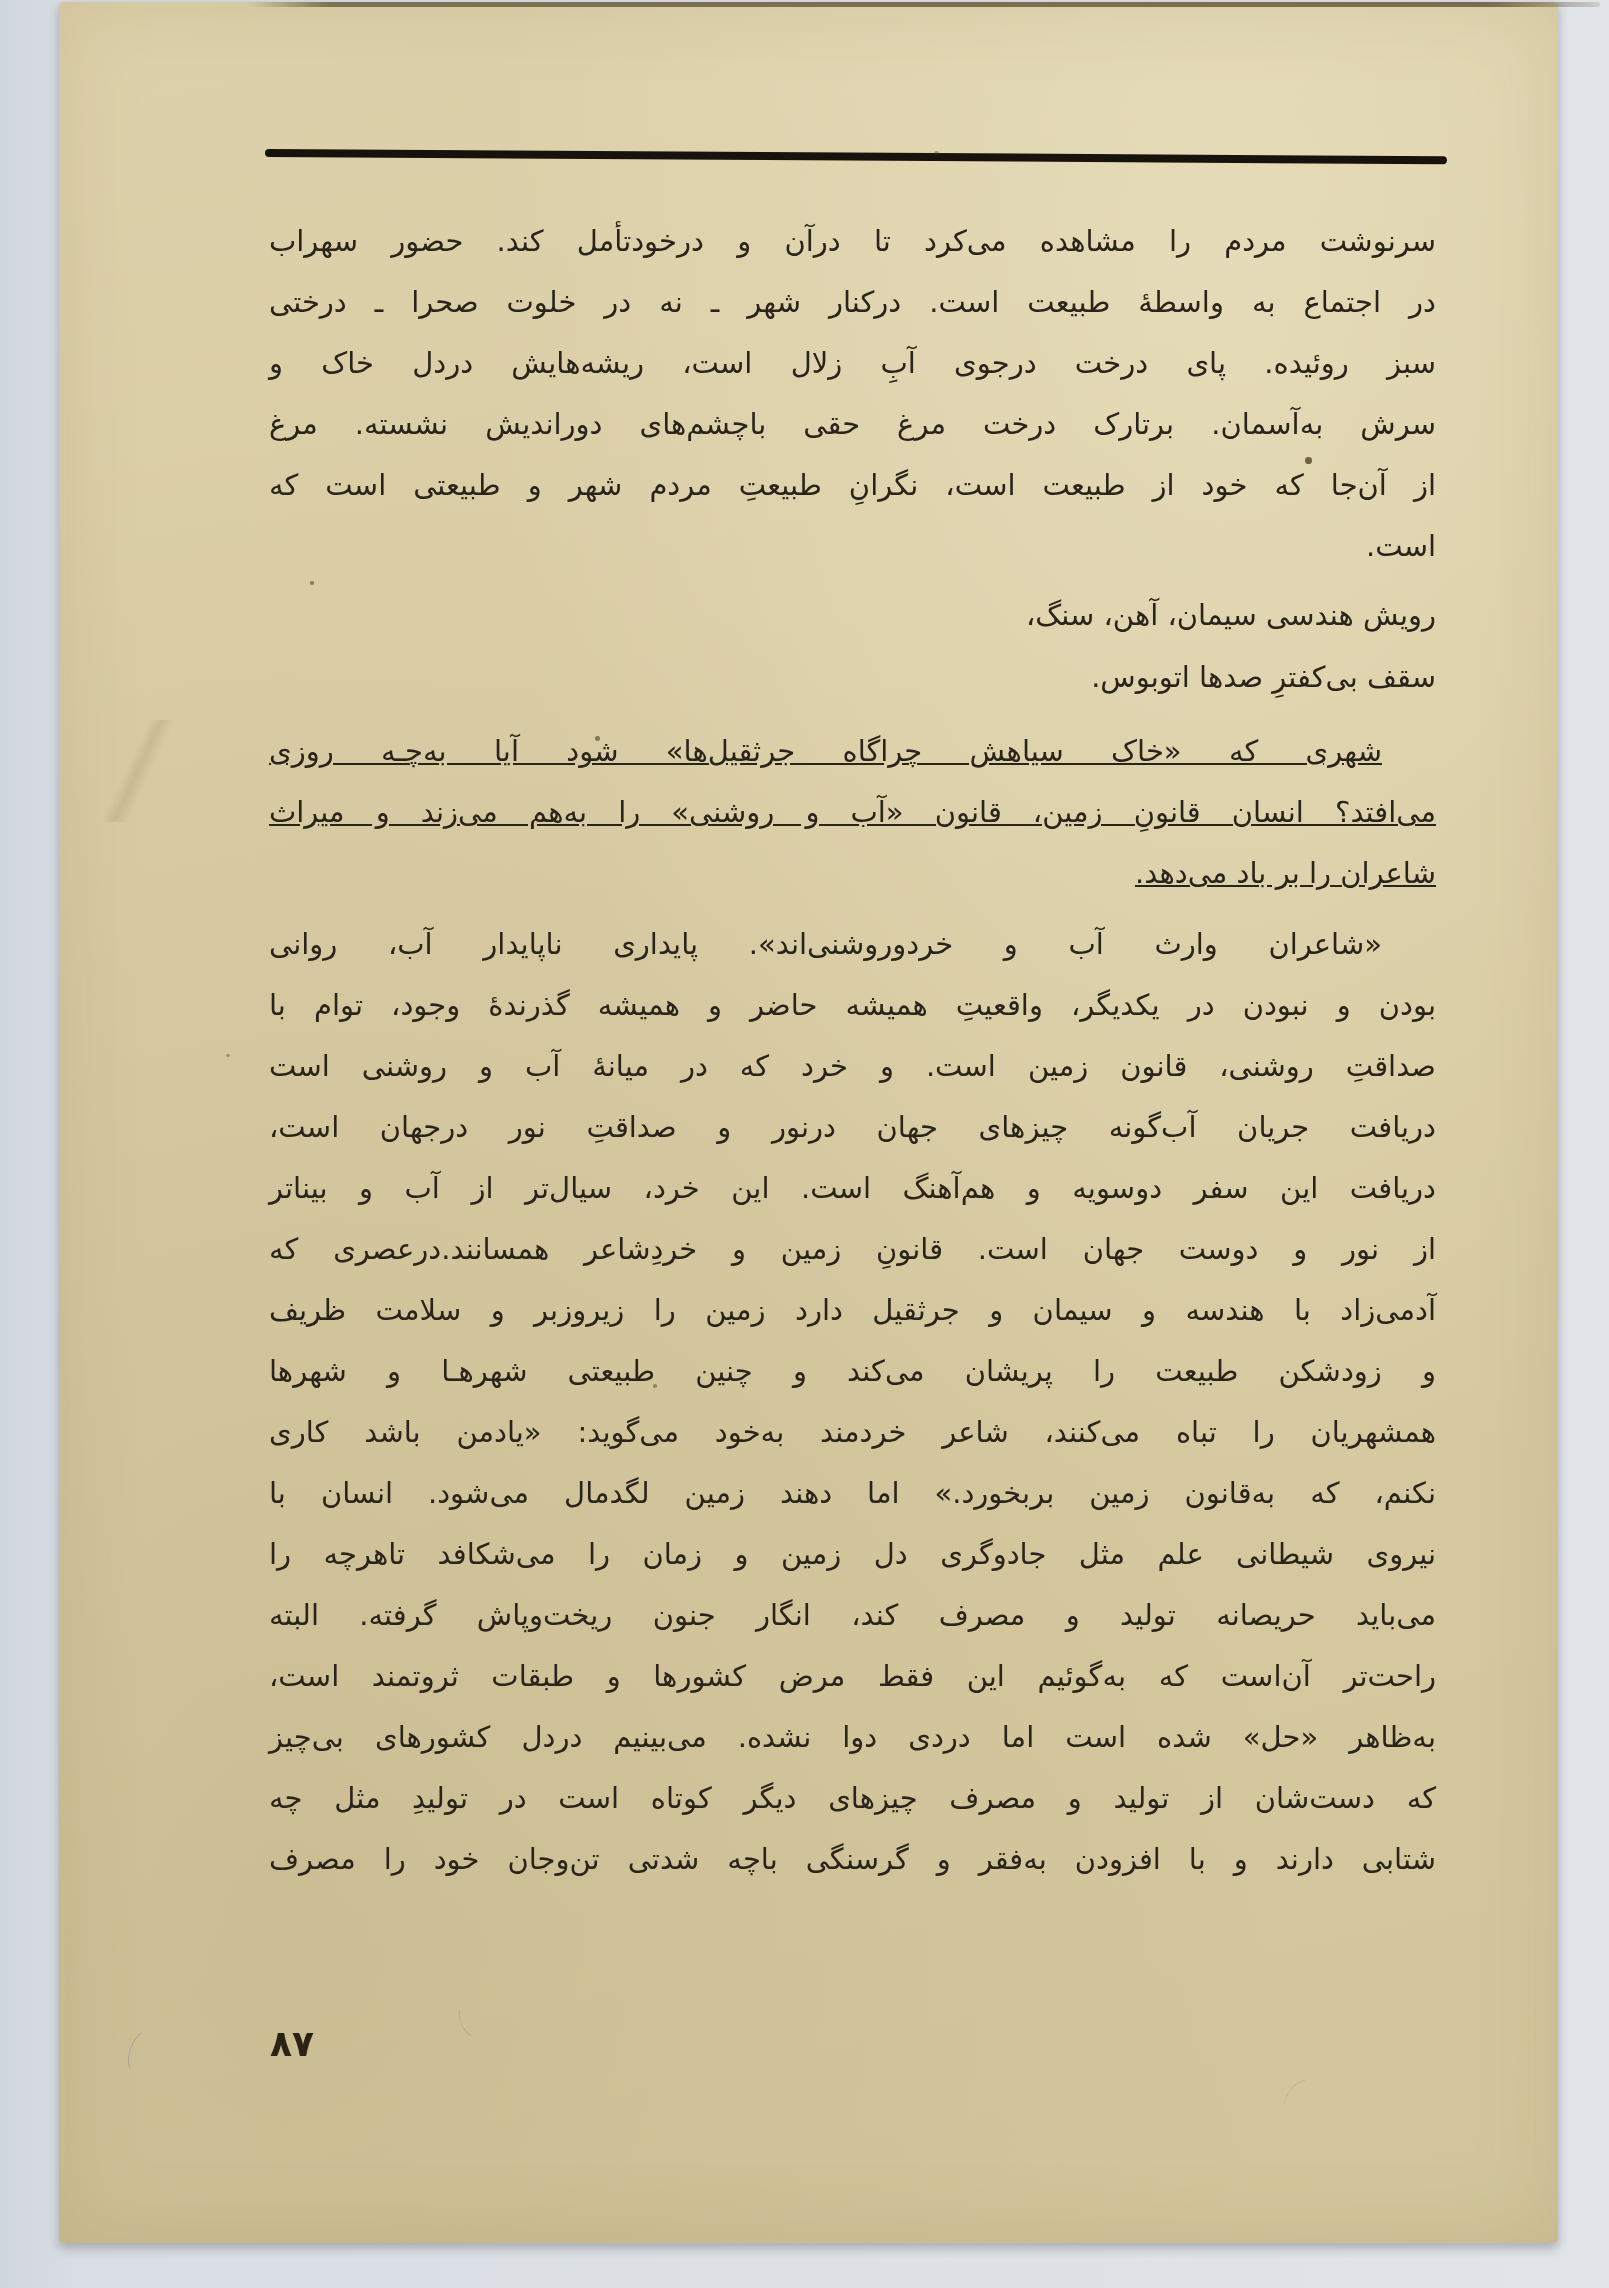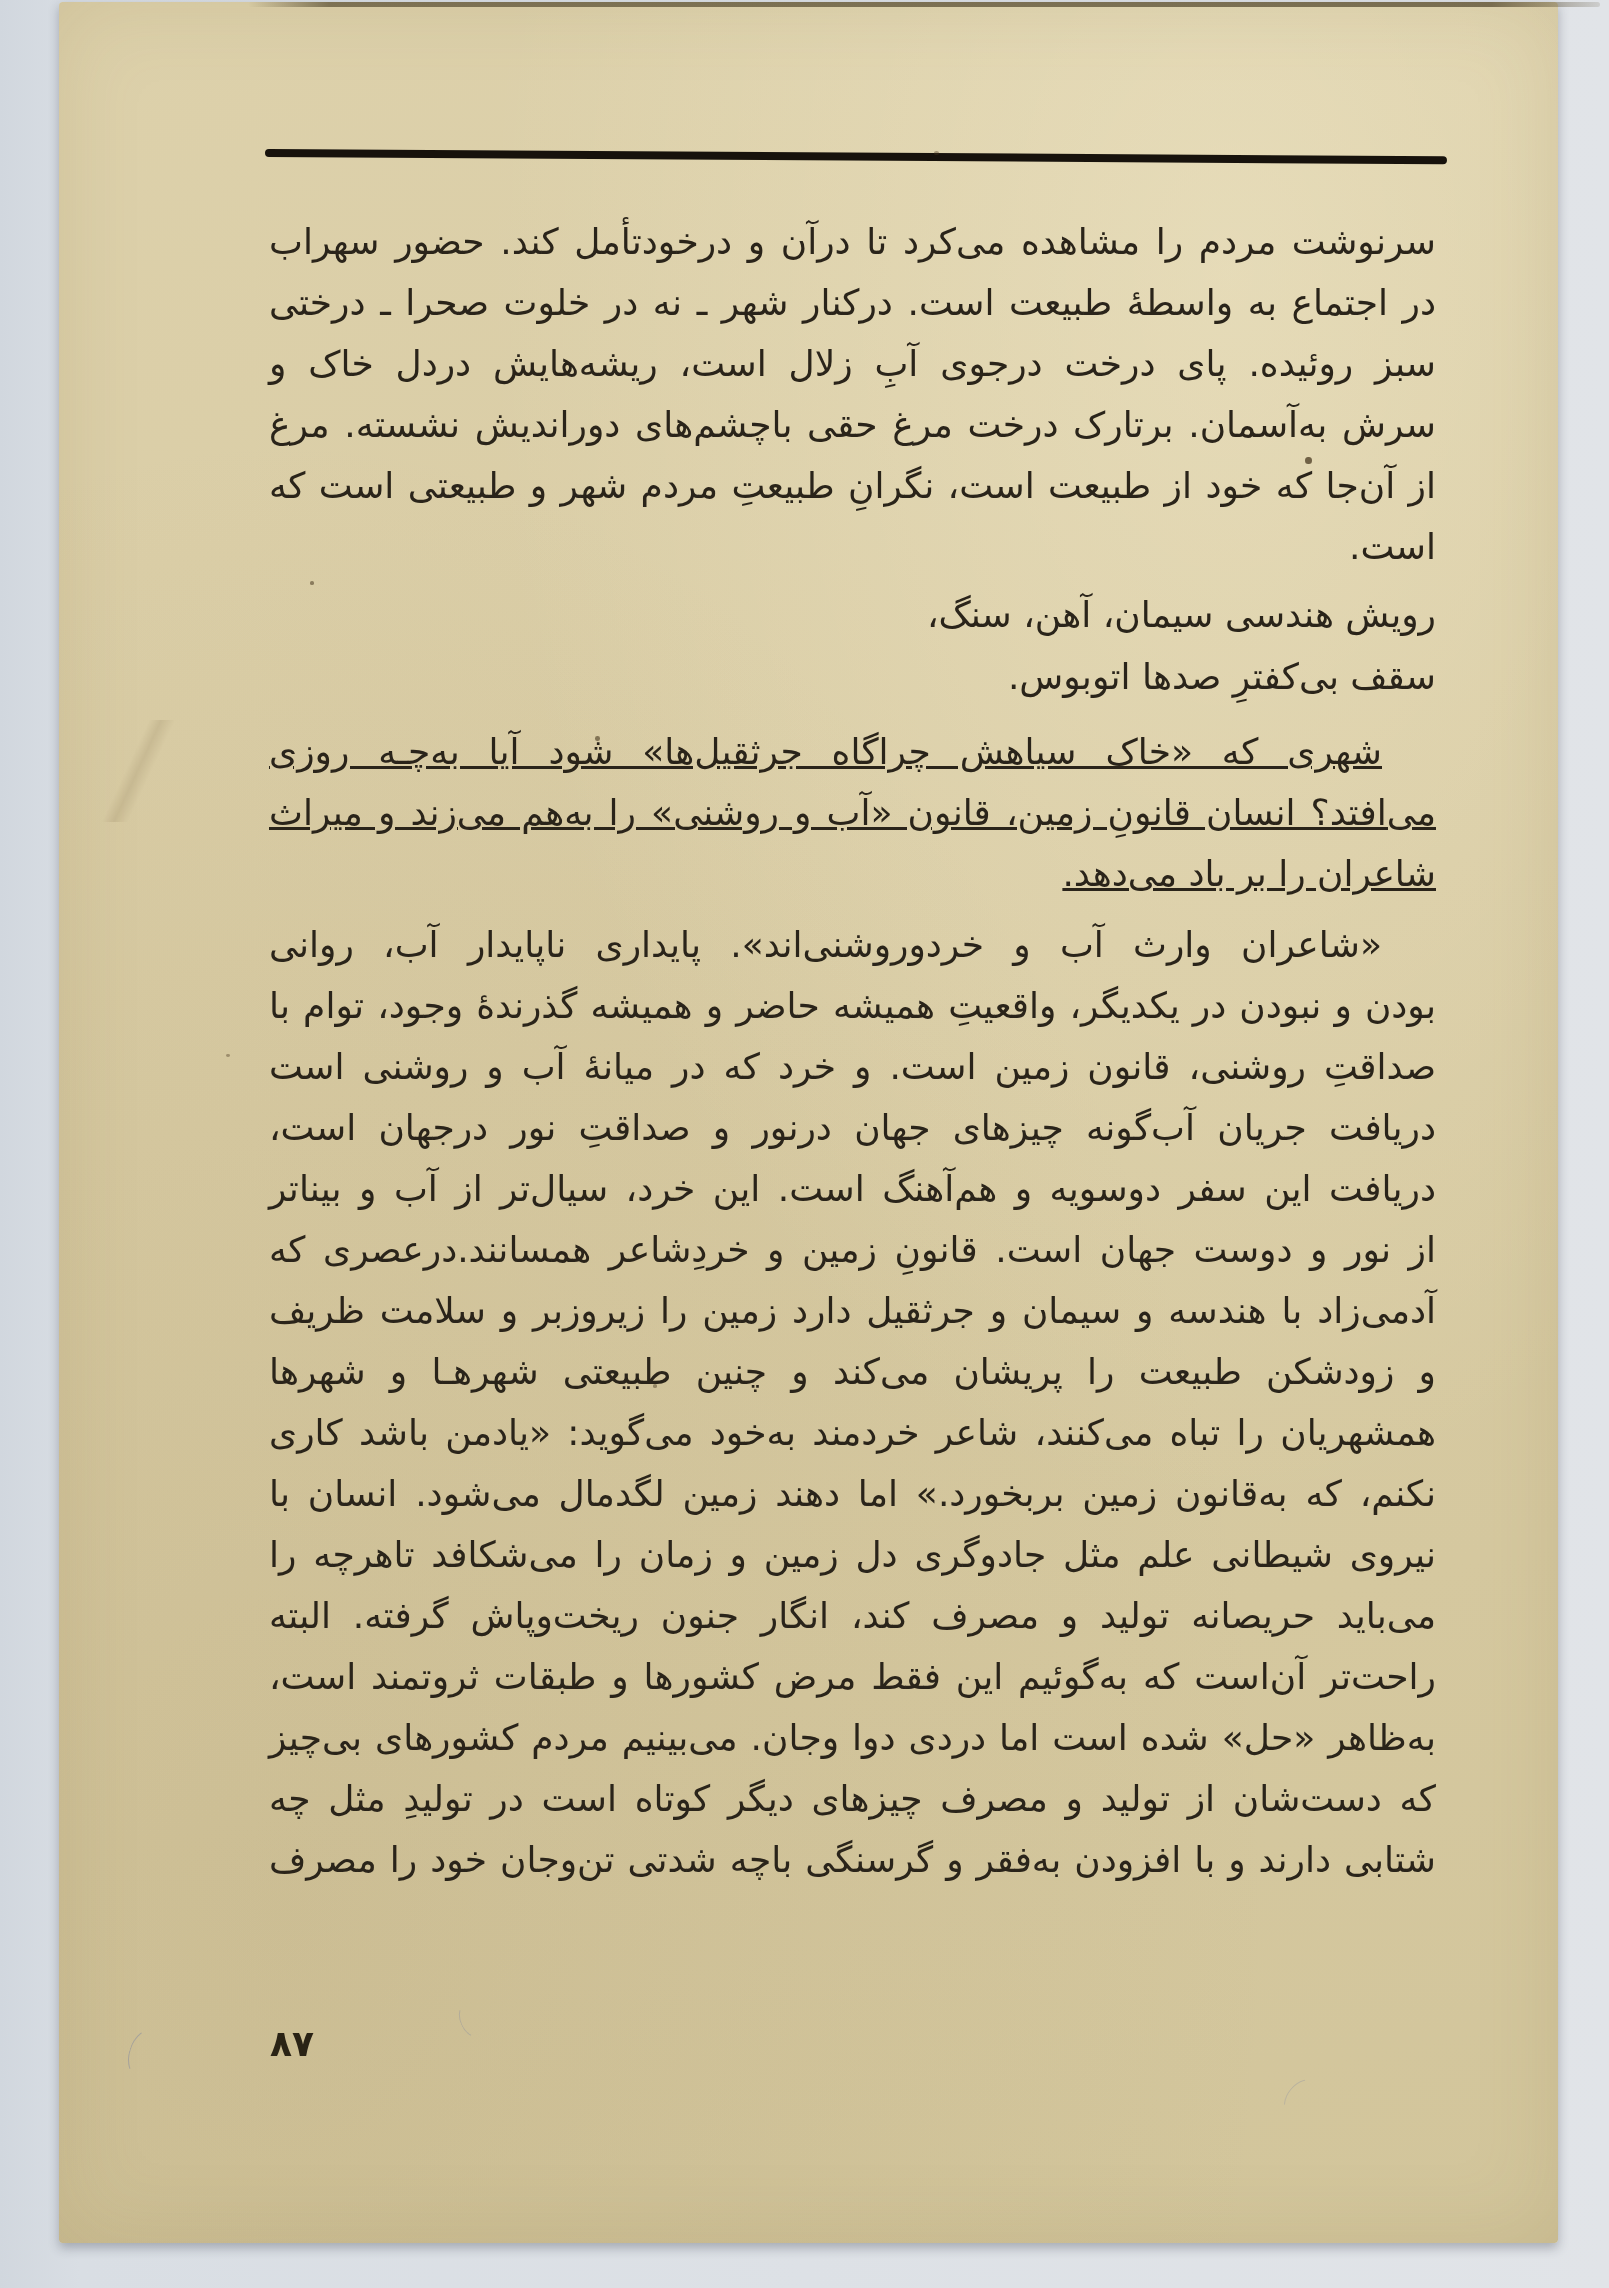--- a/index.html
+++ b/index.html
@@ -32,21 +32,21 @@
     position:absolute;left:265px;top:149px;width:1182px;height:8.3px;
     background:#17120c;border-radius:4.6px;
     transform:rotate(.35deg);transform-origin:0 50%;
   }
   
   .text-col{
     position:absolute;left:269px;top:211px;width:1167px;
     direction:rtl;color:#2a241a;
   }
   .line{
-    font-size:36px;height:61px;line-height:61px;
+    font-size:29px;height:61px;line-height:61px;
     text-align:justify;text-align-last:justify;
     letter-spacing:0.2px;overflow:visible;white-space:nowrap;
   }
   .para .line{white-space:normal;}
   .para.indented .line:first-child{padding-right:54px;}
   .para.closed .line:last-child{text-align-last:right;}
   .para.verse{padding-left:391px;}
   .para.verse .line{text-align:left;text-align-last:right;height:62px;line-height:62px;}
   .para.m-sm{margin-top:7.4px;}
   .para.m-md{margin-top:13px;text-decoration:underline;}
@@ -97,21 +97,21 @@
       <div class="line">دریافت جریان آب‌گونه چیزهای جهان درنور و صداقتِ نور درجهان است،</div>
       <div class="line">دریافت این سفر دوسویه و هم‌آهنگ است. این خرد، سیال‌تر از آب و بیناتر</div>
       <div class="line">از نور و دوست جهان است. قانونِ زمین و خردِشاعر همسانند.درعصری که</div>
       <div class="line">آدمی‌زاد با هندسه و سیمان و جرثقیل دارد زمین را زیروزبر و سلامت ظریف</div>
       <div class="line">و زودشکن طبیعت را پریشان می‌کند و چنین طبیعتی شهرهـا و شهرها</div>
       <div class="line">همشهریان را تباه می‌کنند، شاعر خردمند به‌خود می‌گوید: «یادمن باشد کاری</div>
       <div class="line">نکنم، که به‌قانون زمین بربخورد.» اما دهند زمین لگدمال می‌شود. انسان با</div>
       <div class="line">نیروی شیطانی علم مثل جادوگری دل زمین و زمان را می‌شکافد تاهرچه را</div>
       <div class="line">می‌باید حریصانه تولید و مصرف کند، انگار جنون ریخت‌وپاش گرفته. البته</div>
       <div class="line">راحت‌تر آن‌است که به‌گوئیم این فقط مرض کشورها و طبقات ثروتمند است،</div>
-      <div class="line">به‌ظاهر «حل» شده است اما دردی دوا وجان. می‌بینیم مردم کشورهای بی‌چیز</div>
+      <div class="line">به‌ظاهر «حل» شده است اما دردی دوا نشده. می‌بینیم دردل کشورهای بی‌چیز</div>
       <div class="line">که دست‌شان از تولید و مصرف چیزهای دیگر کوتاه است در تولیدِ مثل چه</div>
       <div class="line">شتابی دارند و با افزودن به‌فقر و گرسنگی باچه شدتی تن‌وجان خود را مصرف</div>
     </div>
   </div>
 
 <div class="page-number">۸۷</div>
 
 <div class="speck" style="left:1305px;top:457px;width:6.5px;height:7.4px;opacity:.75;"></div>
 <div class="speck" style="left:310px;top:581px;width:3.7px;height:3.7px;opacity:.55;"></div>
 <div class="speck" style="left:595px;top:736px;width:4.6px;height:4.6px;opacity:.6;"></div>

